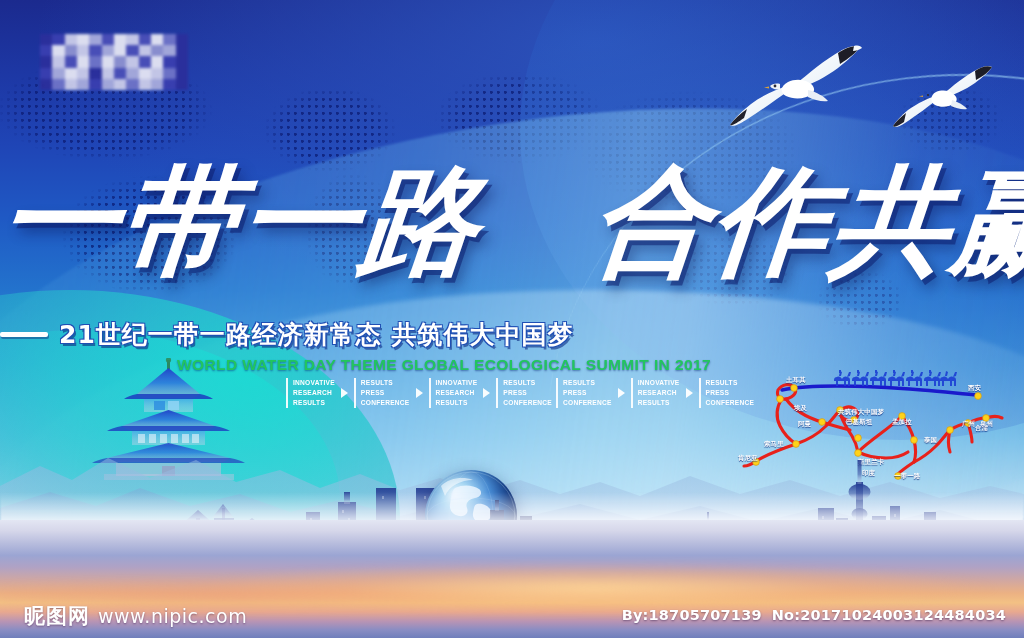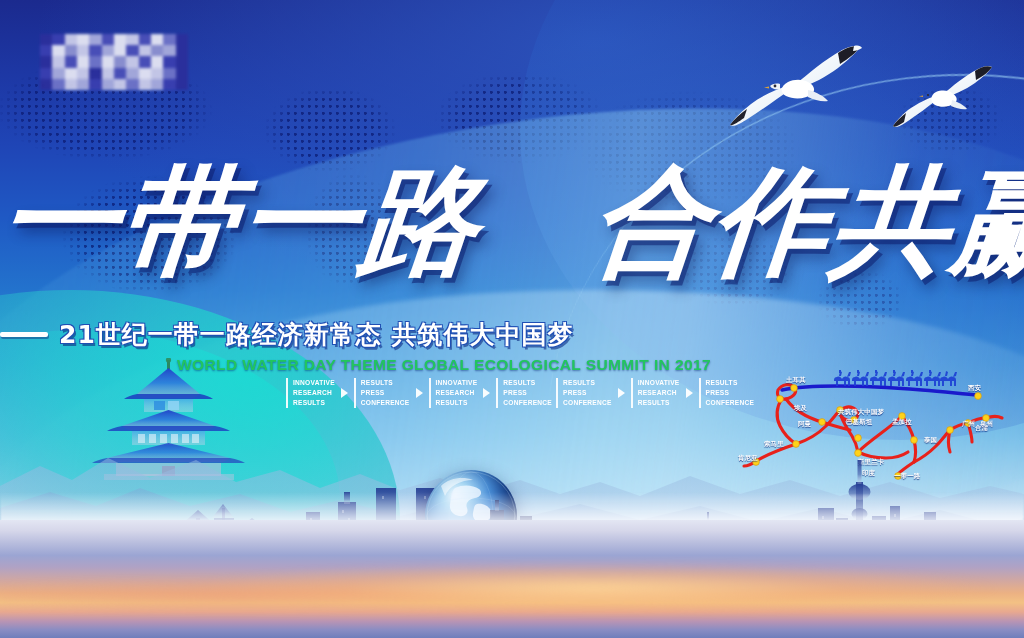--- a/index.html
+++ b/index.html
@@ -805,14 +805,22 @@
         <rect x="92" y="34" width="10" height="32"></rect>
         <rect x="105" y="44" width="18" height="22"></rect>
       </g>
     </svg>
   </div>
 
   <div class="haze"></div>
   <div class="sunset"></div>
   <div class="sunset-glow"></div>
 
+  <div class="wm-left">
+    <span class="wm-cn">昵图网</span>
+    <span class="wm-url">www.nipic.com</span>
+  </div>
+  <div class="wm-right">
+    <span>By:18705707139</span>
+    <span>No:20171024003124484034</span>
+  </div>
 
 </div>
 
 </body></html>

